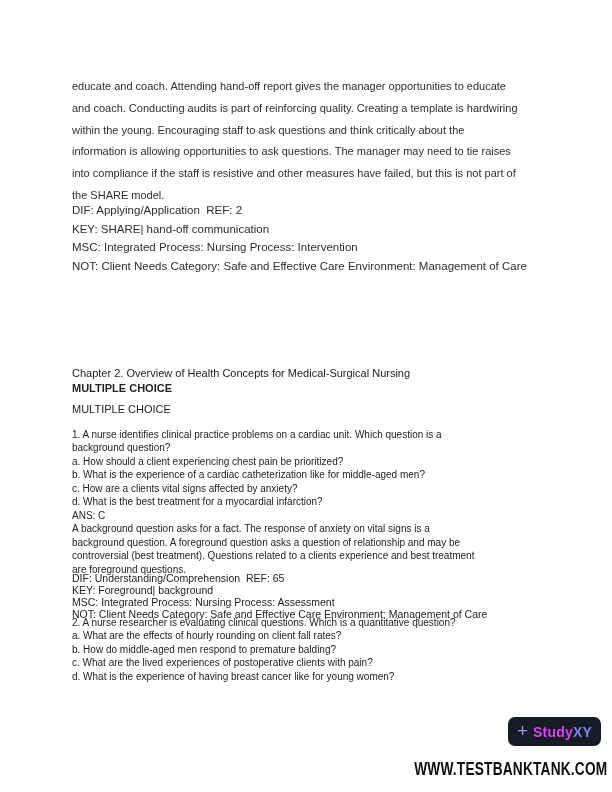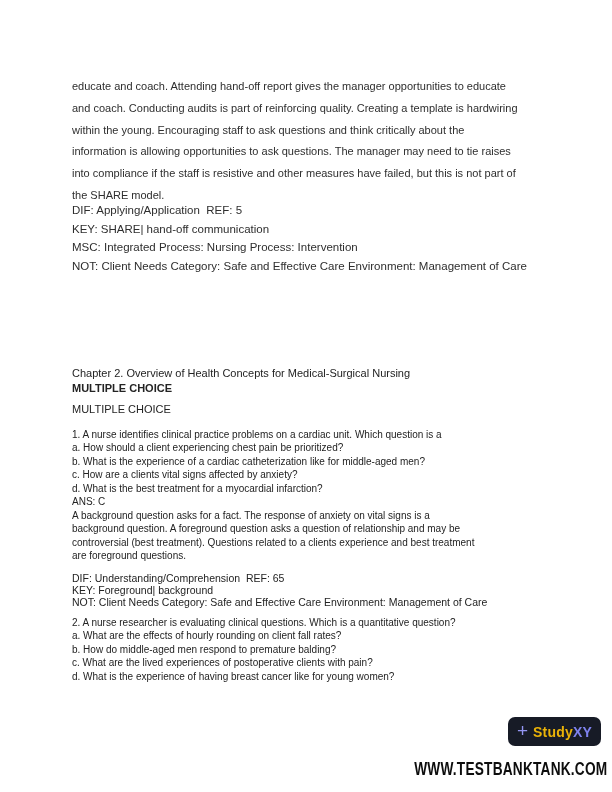--- a/index.html
+++ b/index.html
@@ -81,21 +81,21 @@
   }
   .badge .plus {
     color: #9395f2;
     font-size: 19px;
     font-weight: 400;
     line-height: 1;
     margin-right: 5px;
     margin-top: -2px;
   }
   .badge .study {
-    color: #eab308;
+    color: #d946ef;
     font-weight: 700;
     font-size: 14px;
     letter-spacing: 0.2px;
     text-align: right;
   }
   .badge .xy {
     color: #7e82ee;
     font-weight: 700;
     font-size: 14px;
     letter-spacing: 0.2px;
@@ -122,43 +122,44 @@
   <div class="block para1">
       <div class="line">educate and coach. Attending hand-off report gives the manager opportunities to educate</div>
       <div class="line">and coach. Conducting audits is part of reinforcing quality. Creating a template is hardwiring</div>
       <div class="line">within the young. Encouraging staff to ask questions and think critically about the</div>
       <div class="line">information is allowing opportunities to ask questions. The manager may need to tie raises</div>
       <div class="line">into compliance if the staff is resistive and other measures have failed, but this is not part of</div>
       <div class="line">the SHARE model.</div>
     </div>
 
   <div class="block meta1">
-      <div class="line">DIF: Applying/Application  REF: 5</div>
+      <div class="line">DIF: Applying/Application  REF: 2</div>
       <div class="line">KEY: SHARE| hand-off communication</div>
       <div class="line">MSC: Integrated Process: Nursing Process: Intervention</div>
       <div class="line">NOT: Client Needs Category: Safe and Effective Care Environment: Management of Care</div>
     </div>
 
   <div class="block chapter">
     <div class="line">Chapter 2. Overview of Health Concepts for Medical-Surgical Nursing</div>
     <div class="line subtitle">MULTIPLE CHOICE</div>
   </div>
 
   <div class="block section-label line">MULTIPLE CHOICE</div>
 
   <div class="block qblock q1">
-    <div><div class="line">1. A nurse identifies clinical practice problems on a cardiac unit. Which question is a</div></div>
+    <div><div class="line">1. A nurse identifies clinical practice problems on a cardiac unit. Which question is a</div><div class="line">background question?</div></div>
     <div><div class="line">a. How should a client experiencing chest pain be prioritized?</div><div class="line">b. What is the experience of a cardiac catheterization like for middle-aged men?</div><div class="line">c. How are a clients vital signs affected by anxiety?</div><div class="line">d. What is the best treatment for a myocardial infarction?</div></div>
     <div class="line">ANS: C</div>
     <div><div class="line">A background question asks for a fact. The response of anxiety on vital signs is a</div><div class="line">background question. A foreground question asks a question of relationship and may be</div><div class="line">controversial (best treatment). Questions related to a clients experience and best treatment</div><div class="line">are foreground questions.</div></div>
   </div>
 
   <div class="block q1meta">
       <div class="line">DIF: Understanding/Comprehension  REF: 65</div>
       <div class="line">KEY: Foreground| background</div>
+      <div class="line">MSC: Integrated Process: Nursing Process: Assessment</div>
       <div class="line">NOT: Client Needs Category: Safe and Effective Care Environment: Management of Care</div>
     </div>
 
   <div class="block qblock q2">
     <div><div class="line">2. A nurse researcher is evaluating clinical questions. Which is a quantitative question?</div></div>
     <div><div class="line">a. What are the effects of hourly rounding on client fall rates?</div><div class="line">b. How do middle-aged men respond to premature balding?</div><div class="line">c. What are the lived experiences of postoperative clients with pain?</div><div class="line">d. What is the experience of having breast cancer like for young women?</div></div>
   </div>
 
   <div class="badge">
     <span class="plus">+</span>

